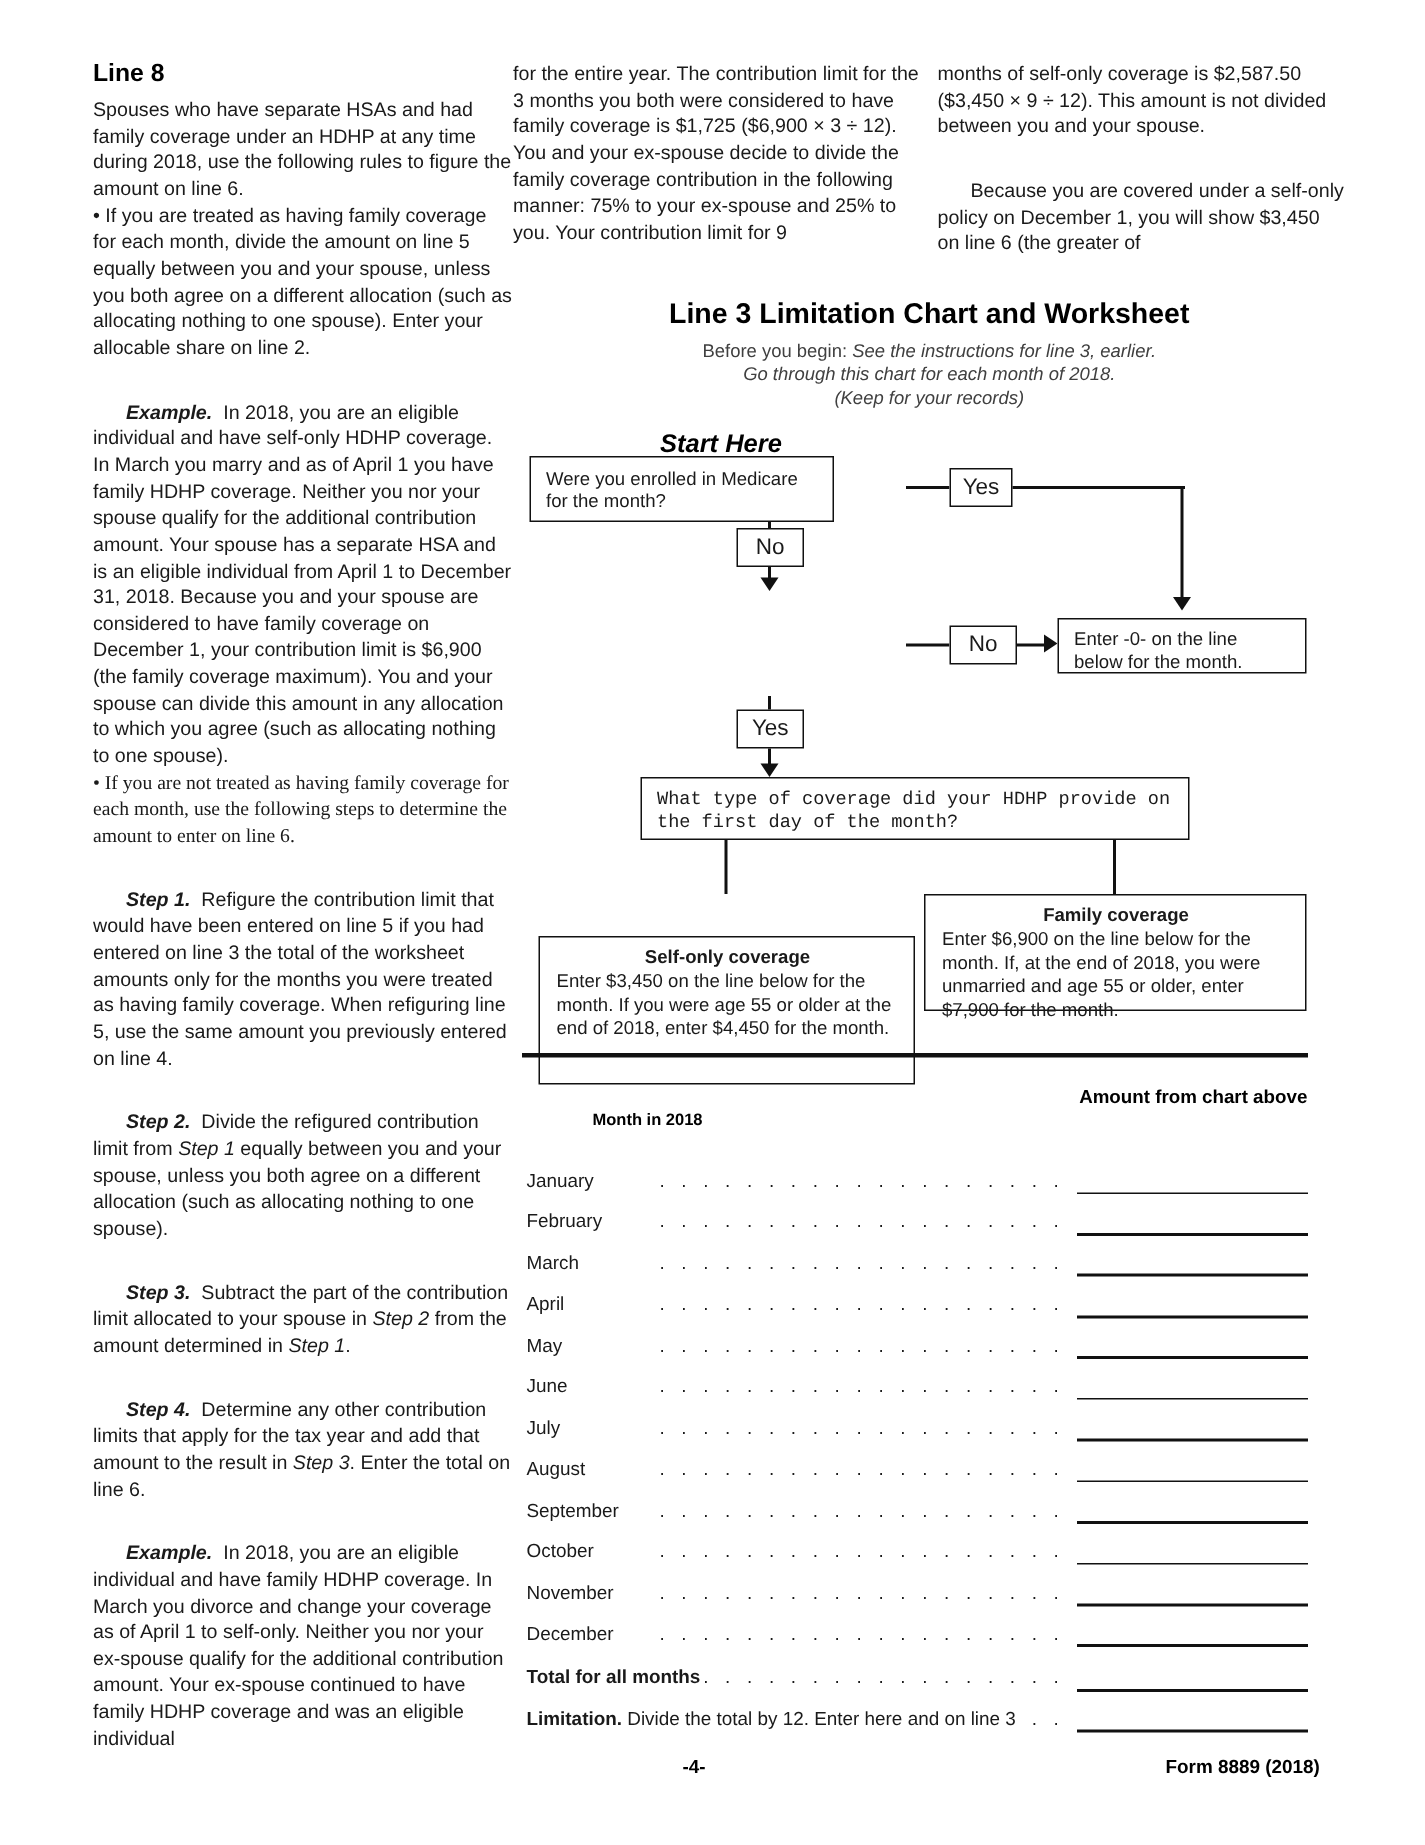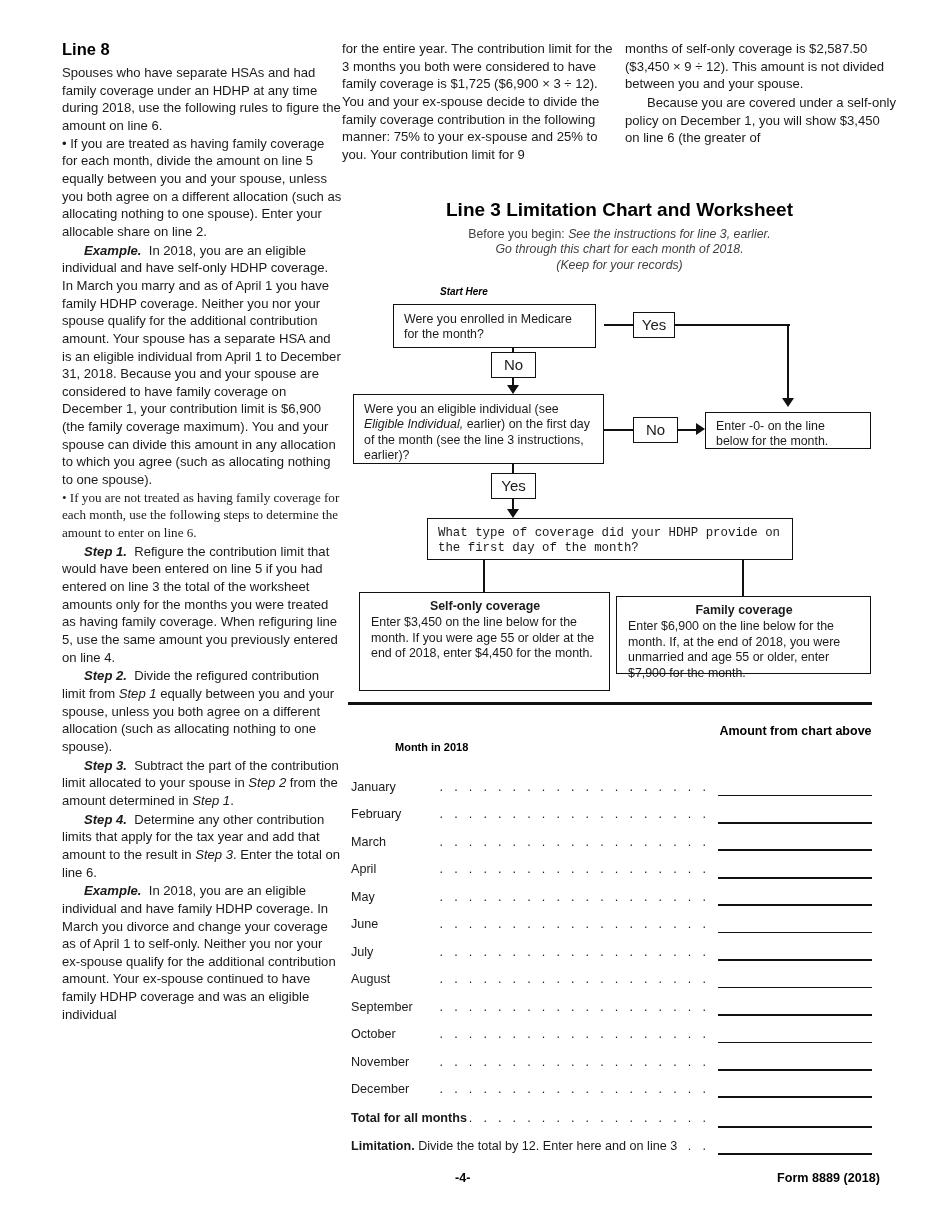--- a/index.html
+++ b/index.html
@@ -36,21 +36,21 @@
     font-size: 16.5px;
     font-weight: bold;
     margin: 0 0 5px 0;
     line-height: 19px;
     color: #000;
   }
   .col p {
     margin: 0;
     text-indent: 0;
   }
-  .col p.indent { text-indent: 22px; margin-top: 1px; }
+  .col p.indent { text-indent: 22px; margin-top: 25px; }
   .col p.bullet { text-indent: 0; }
   .col p.tight { margin-top: 0; font-family: Liberation Serif, serif; }
   .col i { font-style: italic; }
   .col .bi { font-weight: bold; font-style: italic; }
 
   
   #chart-title {
     position: absolute;
     left: 342px;
     top: 199px;
@@ -69,21 +69,21 @@
     font-size: 12.3px;
     line-height: 15.3px;
     color: #404040;
   }
   #chart-subtitle i { font-style: italic; }
 
   #start-here {
     position: absolute;
     left: 440px;
     top: 286px;
-    font-size: 10px;
+    font-size: 17px;
     font-weight: bold;
     font-style: italic;
   }
 
   
   .fbox {
     position: absolute;
     box-sizing: border-box;
     border: 1.3px solid #111;
     background: #fff;
@@ -100,29 +100,29 @@
     padding: 0;
   }
   .fbox .hdr {
     display: block;
     font-weight: bold;
     text-align: center;
     margin-bottom: 1px;
   }
   .fbox i { font-style: italic; }
 
-  #box-medicare     { left: 353px; top: 304px; width: 203px; height: 44px; margin-left: 40px; }
+  #box-medicare     { left: 353px; top: 304px; width: 203px; height: 44px; }
   #box-no-1         { left: 491px; top: 352px; width: 45px;  height: 26px; }
   #box-eligible     { left: 353px; top: 394px; width: 251px; height: 70px; }
   #box-no-2         { left: 633px; top: 417px; width: 45px;  height: 26px; }
   #box-enter-zero   { left: 705px; top: 412px; width: 166px; height: 37px; padding: 6px 10px; }
   #box-yes-1        { left: 633px; top: 312px; width: 42px;  height: 26px; }
   #box-yes-2        { left: 491px; top: 473px; width: 45px;  height: 26px; }
   #box-whattype     { left: 427px; top: 518px; width: 366px; height: 42px; font-family: Liberation Mono, monospace; }
-  #box-selfonly     { left: 359px; top: 592px; width: 251px; height: 99px; padding: 6px 10px 6px 11px; }
+  #box-selfonly     { left: 359px; top: 624px; width: 251px; height: 99px; padding: 6px 10px 6px 11px; }
   #box-family       { left: 616px; top: 596px; width: 255px; height: 78px; padding: 6px 10px 6px 11px; }
 
   
   .ln {
     position: absolute;
     background: #111;
   }
   .ln.v { width: 2.4px; }
   .ln.h { height: 2.4px; }
 
@@ -243,21 +243,20 @@
 
   <div class="ln h" style="left:675px; top:324px; width:115px;"></div>
   <div class="ln v" style="left:787px; top:324px; height:74px;"></div>
   <div class="arrow-down" style="left:781.5px; top:398px;"></div>
 
   <div class="ln v" style="left:512px; top:348px; height:5px;"></div>
   <div class="fbox small" id="box-no-1">No</div>
   <div class="ln v" style="left:512px; top:378px; height:8px;"></div>
   <div class="arrow-down" style="left:506.5px; top:385px;"></div>
 
-  <div class="fbox" id="box-eligible"><span>Were you an eligible individual (see </span><i>Eligible Individual,</i><span> earlier) on the first day of the month (see the line 3 instructions, earlier)?</span></div>
 
   <div class="ln h" style="left:604px; top:429px; width:29px;"></div>
   <div class="fbox small" id="box-no-2">No</div>
   <div class="ln h" style="left:678px; top:429px; width:20px;"></div>
   <div class="arrow-right" style="left:696px; top:423px;"></div>
 
   <div class="fbox" id="box-enter-zero">Enter -0- on the line below for the month.</div>
 
   <div class="ln v" style="left:512px; top:464px; height:10px;"></div>
   <div class="fbox small" id="box-yes-2">Yes</div>

